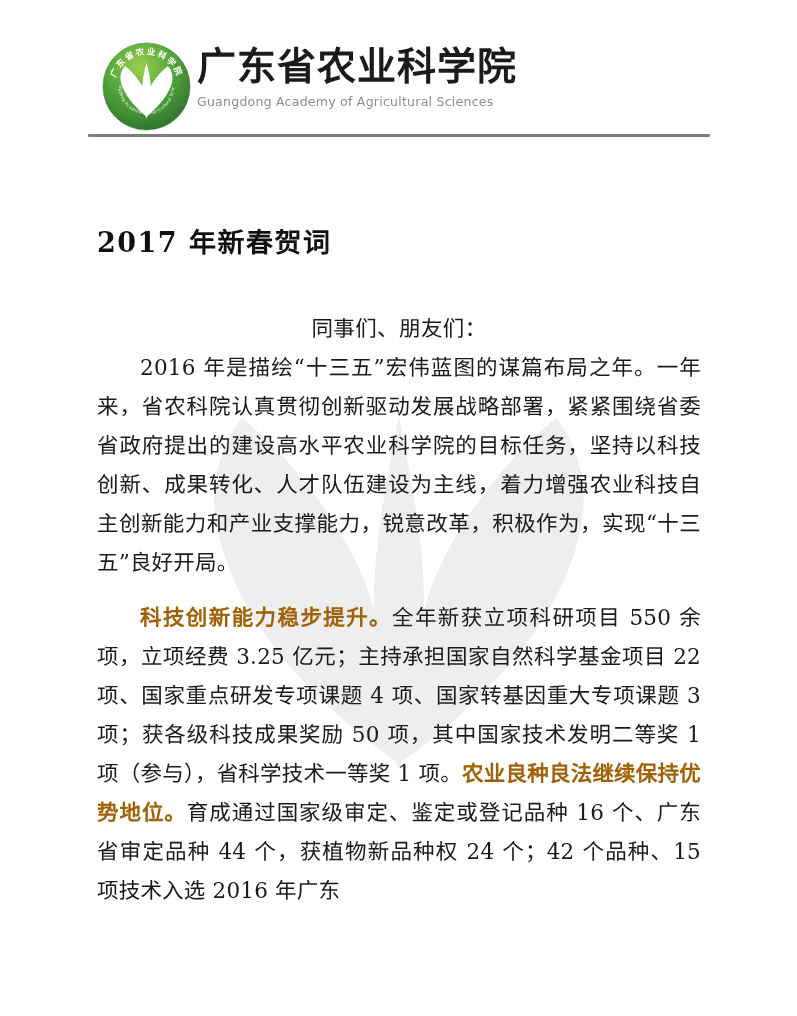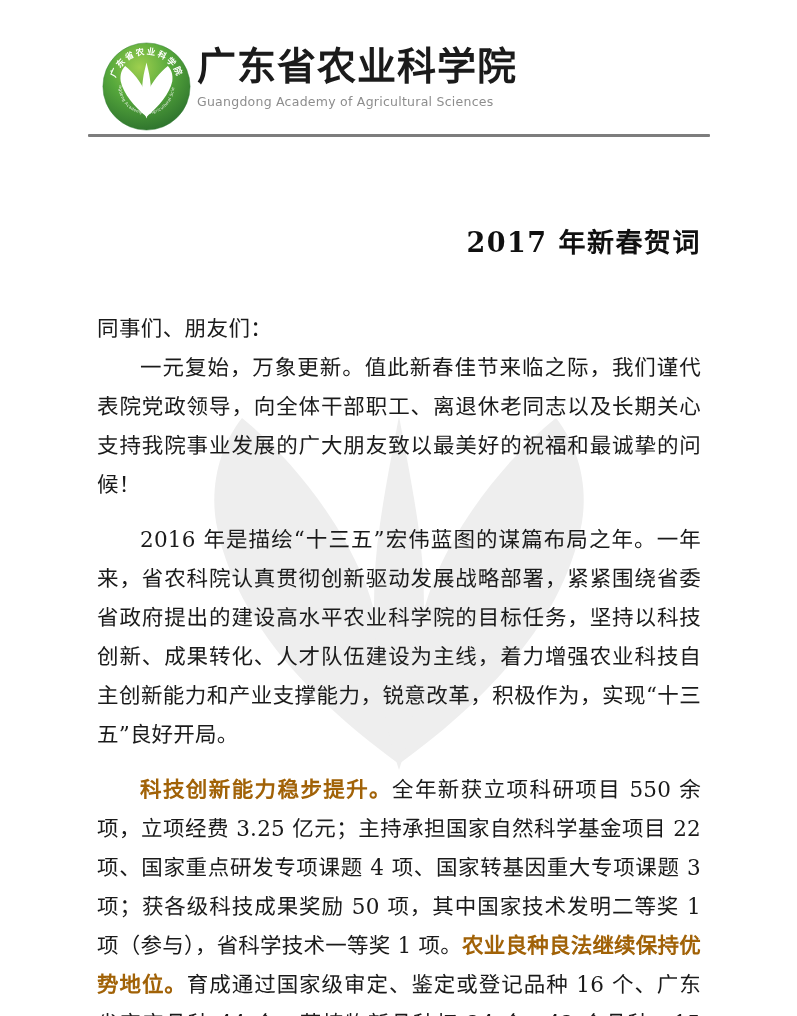--- a/index.html
+++ b/index.html
@@ -95,33 +95,34 @@
     top: 148px;
     width: 604px;
     z-index: 1;
   }
 
   .doc-title {
     font-family: "DejaVu Serif", "Liberation Serif", serif;
     font-size: 27px;
     font-weight: 700;
     color: #101010;
-    text-align: right;
+    text-align: left;
     letter-spacing: 1.5px;
     margin-top: 78px;
     margin-bottom: 8px;
     line-height: 34px;
   }
 
   .salutation {
     font-size: 21.5px;
     line-height: 39px;
     color: #1a1a1a;
     margin-top: 49px;
     letter-spacing: 0.4px;
+    text-align: center;
   }
 
   p.para {
     font-size: 21.5px;
     line-height: 39px;
     color: #1a1a1a;
     margin: 0;
     text-align: justify;
     text-justify: inter-ideograph;
     text-indent: 2em;
@@ -195,19 +196,18 @@
     <div class="header-rule"></div>
   </div>
 
   <div class="doc-body">
 
     <h1 class="doc-title">2017 年新春贺词</h1>
 
     <div class="salutation">同事们、朋友们：</div>
 
     <div id="paragraph-list">
-        <p class="para"><span>一元复始，万象更新。值此新春佳节来临之际，我们谨代表院党政领导，向全体干部职工、离退休老同志以及长期关心支持我院事业发展的广大朋友致以最美好的祝福和最诚挚的问候！</span></p>
         <p class="para"><span>2016 年是描绘“十三五”宏伟蓝图的谋篇布局之年。一年来，省农科院认真贯彻创新驱动发展战略部署，紧紧围绕省委省政府提出的建设高水平农业科学院的目标任务，坚持以科技创新、成果转化、人才队伍建设为主线，着力增强农业科技自主创新能力和产业支撑能力，锐意改革，积极作为，实现“十三五”良好开局。</span></p>
         <p class="para"><b>科技创新能力稳步提升。</b><span>全年新获立项科研项目 550 余项，立项经费 3.25 亿元；主持承担国家自然科学基金项目 22 项、国家重点研发专项课题 4 项、国家转基因重大专项课题 3 项；获各级科技成果奖励 50 项，其中国家技术发明二等奖 1 项（参与），省科学技术一等奖 1 项。</span><b>农业良种良法继续保持优势地位。</b><span>育成通过国家级审定、鉴定或登记品种 16 个、广东省审定品种 44 个，获植物新品种权 24 个；42 个品种、15 项技术入选 2016 年广东</span></p>
       </div>
   </div>
 
 </div>
 
 </body></html>

